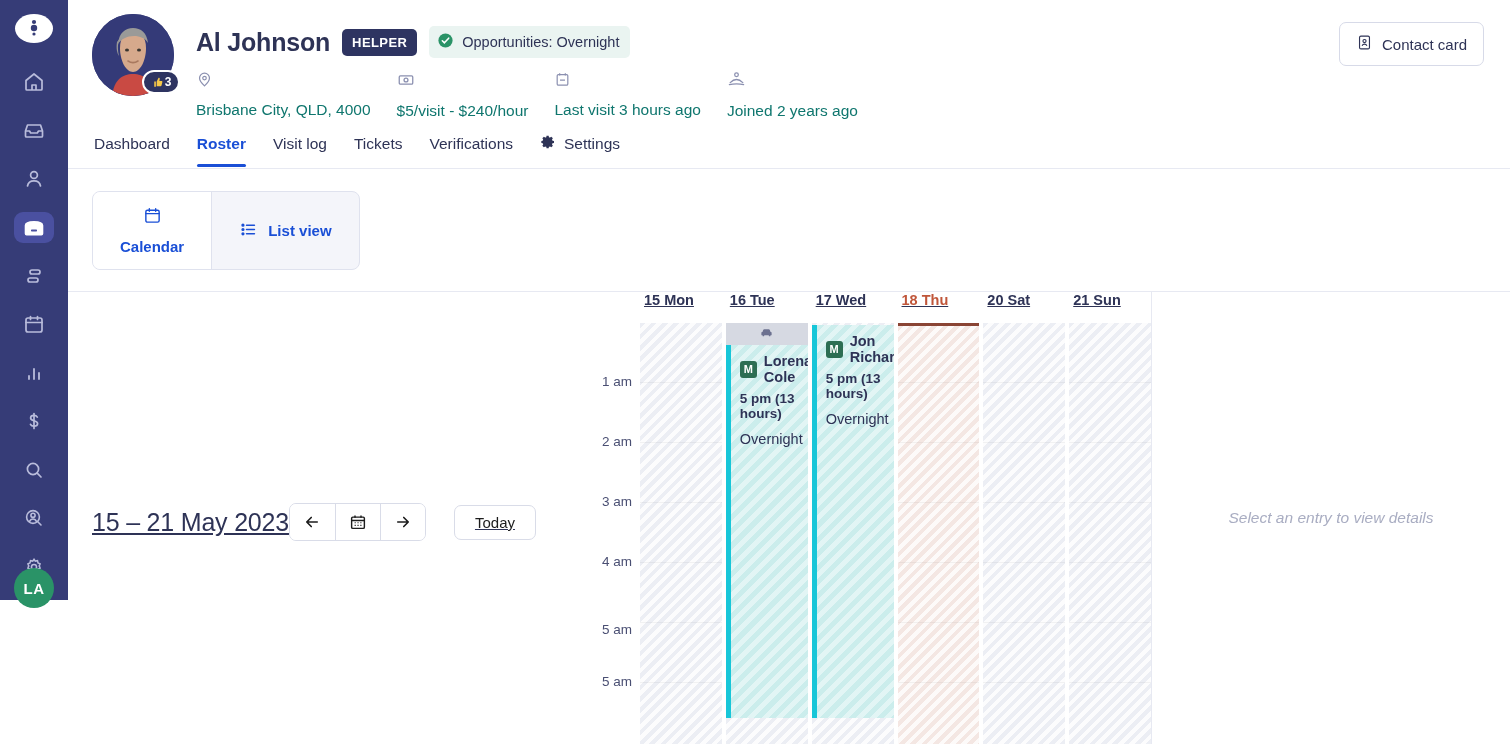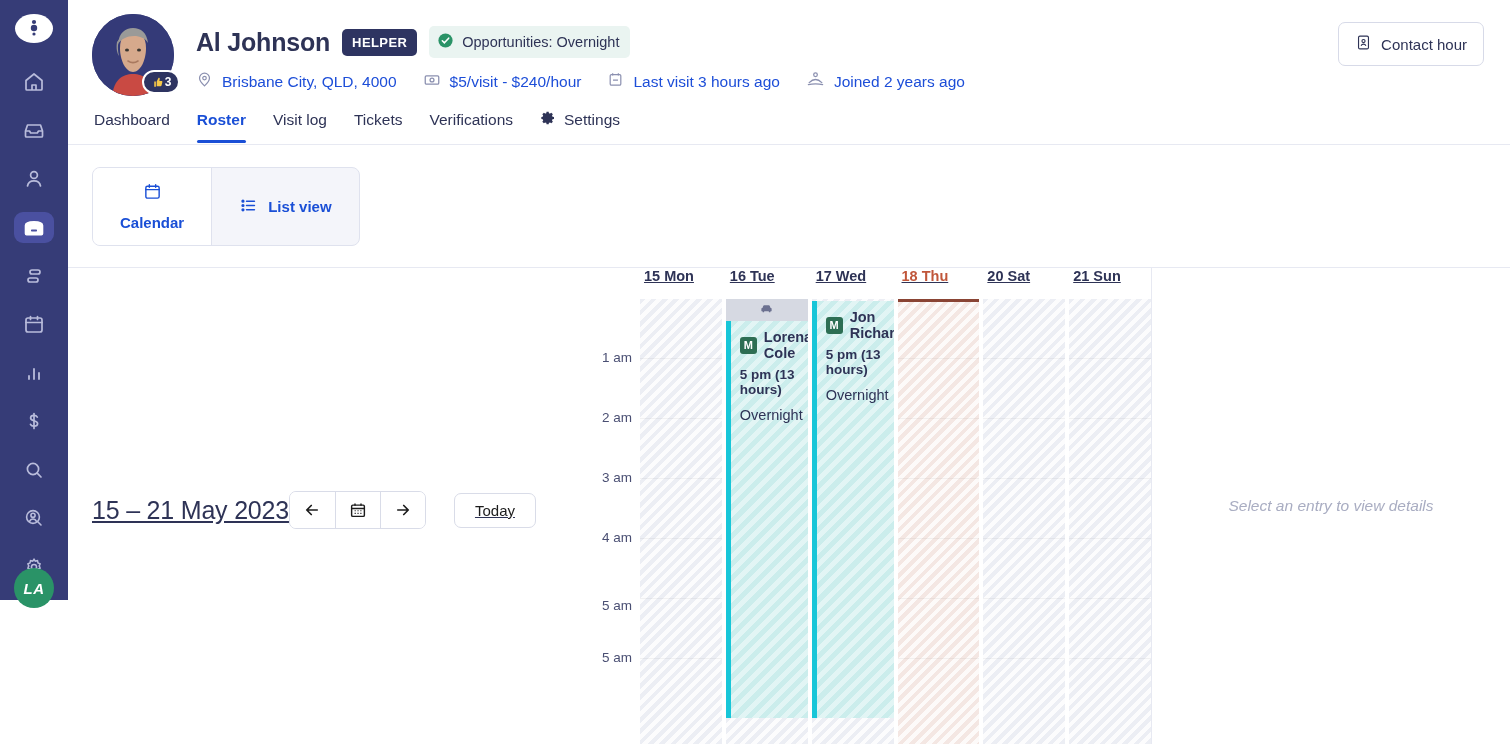--- a/index.html
+++ b/index.html
@@ -11,21 +11,20 @@
     color: #2e3356;
   }
   
   #app { display: flex; width: 1510px; height: 744px; }
   .rail {
     width: 68px; height: 600px; flex: 0 0 68px;
     background: #363c77;
     display: flex; flex-direction: column; align-items: center;
     padding-top: 14px;
     position: relative;
-    font-style: italic;
   }
   .rail-logo {
     width: 38px; height: 38px; border-radius: 50%;
     background: #ffffff;
     display: flex; align-items: center; justify-content: center;
     margin-bottom: 24px;
   }
   .rail-item {
     width: 40px; height: 40px; border-radius: 9px;
     display: flex; align-items: center; justify-content: center;
@@ -71,21 +70,21 @@
   .tag-helper {
     background: #2e3461; color: #fff; font-size: 13px; font-weight: bold;
     letter-spacing: .4px; padding: 6px 10px; border-radius: 5px;
   }
   .tag-opp {
     background: #eaf4f1; color: #2e3356; font-size: 14.5px;
     padding: 6px 11px 6px 8px; border-radius: 5px;
     display: flex; align-items: center; gap: 8px;
   }
   .meta-row { display: flex; align-items: center; gap: 26px; margin-top: 12px; }
-  .meta { display: flex; align-items: center; gap: 9px; font-size: 15.5px; color: #1d4ed8; }
+  .meta { display: flex; align-items: flex-start; gap: 9px; font-size: 15.5px; color: #0f766e; flex-direction: column; }
   .meta svg { flex: 0 0 auto; color: #8b90b0; }
   .contact-card {
     position: absolute; right: 26px; top: 22px;
     display: flex; align-items: center; gap: 9px;
     border: 1px solid #d7dae8; border-radius: 7px;
     background: #fff; color: #2e3356;
     font-size: 15px; padding: 11px 16px;
     cursor: pointer;
   }
   
@@ -382,21 +381,21 @@
       </div>
 
       <div class="contact-card">
         <span>
           <svg width="17" height="17" viewBox="0 0 24 24" fill="none" stroke="currentColor" stroke-width="1.6">
             <rect x="5" y="3" width="14" height="18" rx="2"></rect>
             <circle cx="12" cy="10" r="2.2"></circle>
             <path d="M8.6 16.5c.7-1.6 2-2.3 3.4-2.3s2.7.7 3.4 2.3"></path>
           </svg>
         </span>
-        <span>Contact hour</span>
+        <span>Contact card</span>
       </div>
 
       <div class="tabs">
         <div class="tab">
           <span>Dashboard</span>
         </div>
         <div class="tab active">
           <span>Roster</span>
         </div>
         <div class="tab">

